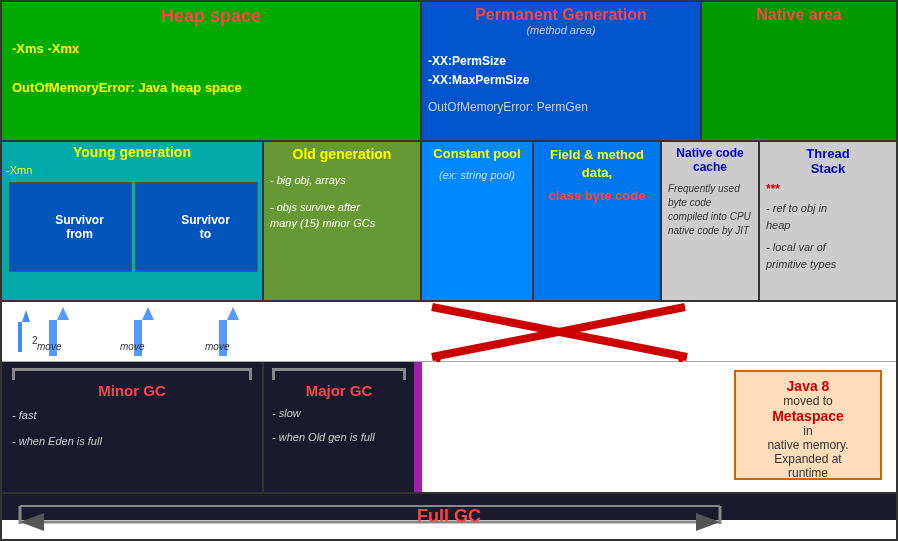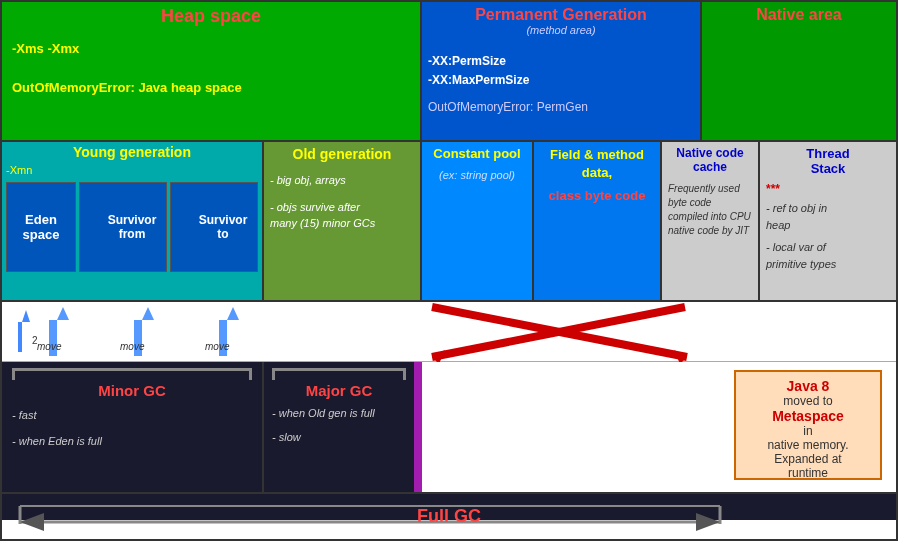--- a/index.html
+++ b/index.html
@@ -385,21 +385,20 @@
     <div class="native-area">
       <div class="title">Native area</div>
     </div>
   </div>
 
   <div class="middle-row">
     <div class="young-gen">
       <div class="title">Young generation</div>
       <div class="xmn">-Xmn</div>
       <div class="young-sub">
-        <div class="eden-space">Eden<br>space</div>
         <div class="survivor-box">Survivor<br>from</div>
         <div class="survivor-box">Survivor<br>to</div>
       </div>
     </div>
     <div class="old-gen">
       <div class="title">Old generation</div>
       <div class="desc">- big obj, arrays</div>
       <div class="desc">- objs survive after<br>many (15) minor GCs</div>
     </div>
     <div class="constant-pool">
@@ -454,22 +453,22 @@
   <div class="gc-row">
     <div class="minor-gc-area">
       <div class="bracket-top"></div>
       <div class="gc-title">Minor GC</div>
       <div class="gc-desc">- fast</div>
       <div class="gc-desc">- when Eden is full</div>
     </div>
     <div class="major-gc-area">
       <div style="border-top:3px solid #888;border-left:3px solid #888;border-right:3px solid #888;height:12px;margin-bottom:2px"></div>
       <div class="gc-title">Major GC</div>
+      <div class="gc-desc">- slow</div>
       <div class="gc-desc">- when Old gen is full</div>
-      <div class="gc-desc">- slow</div>
     </div>
     <div class="gc-right">
       <div class="java8-box">
         <div class="java8-title">Java 8</div>
         <div>moved to</div>
         <div class="metaspace">Metaspace</div>
         <div>in<br>native memory.<br>Expanded at<br>runtime</div>
       </div>
     </div>
   </div>

